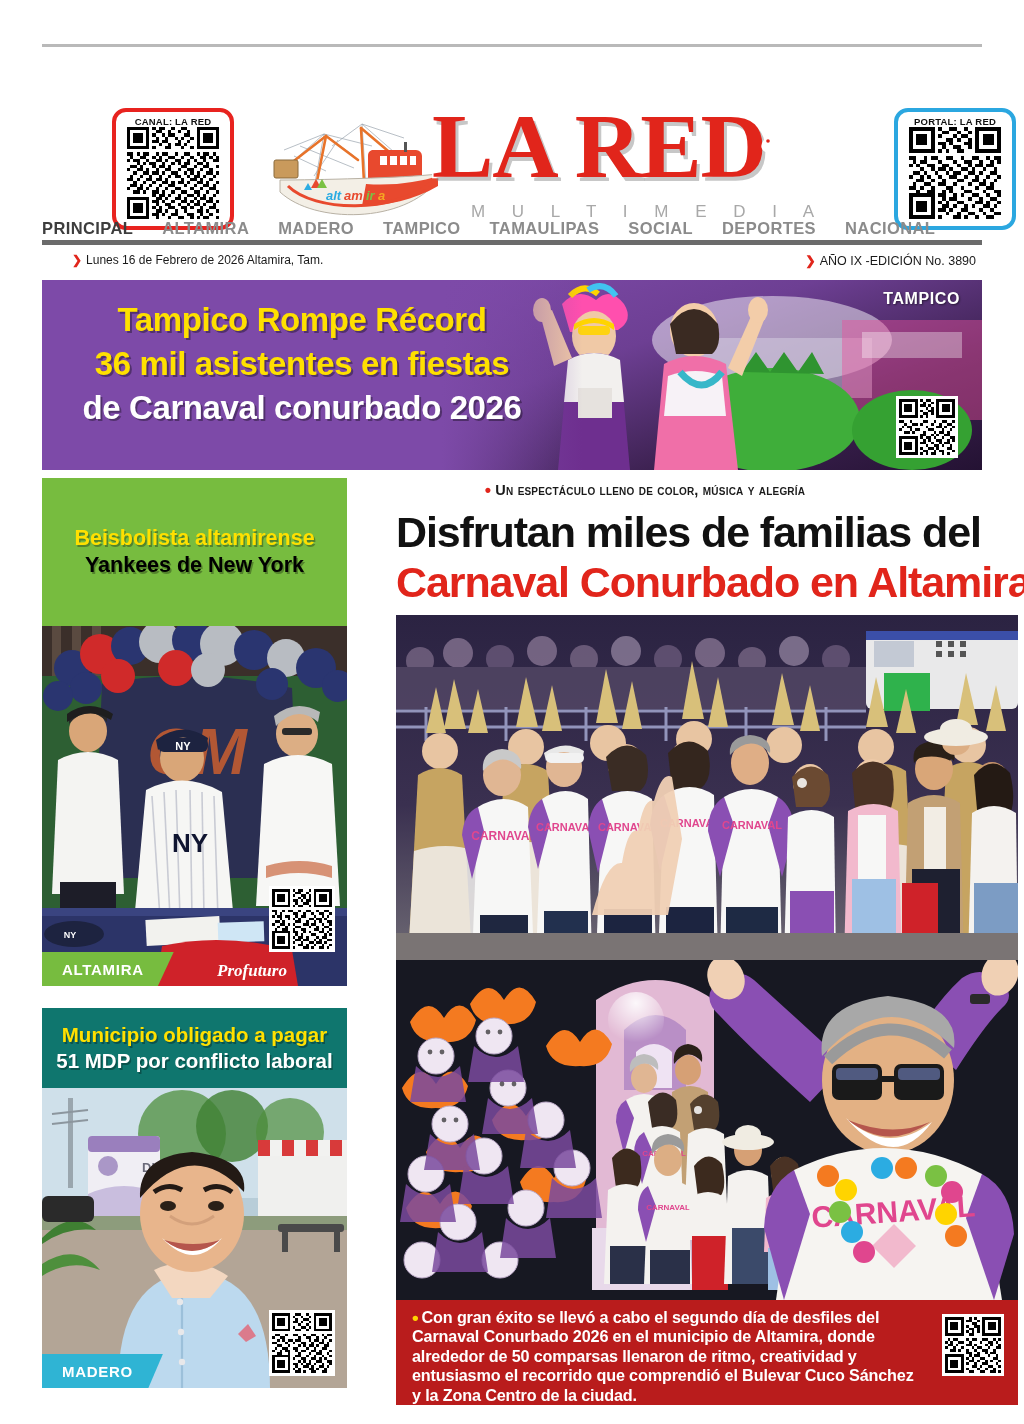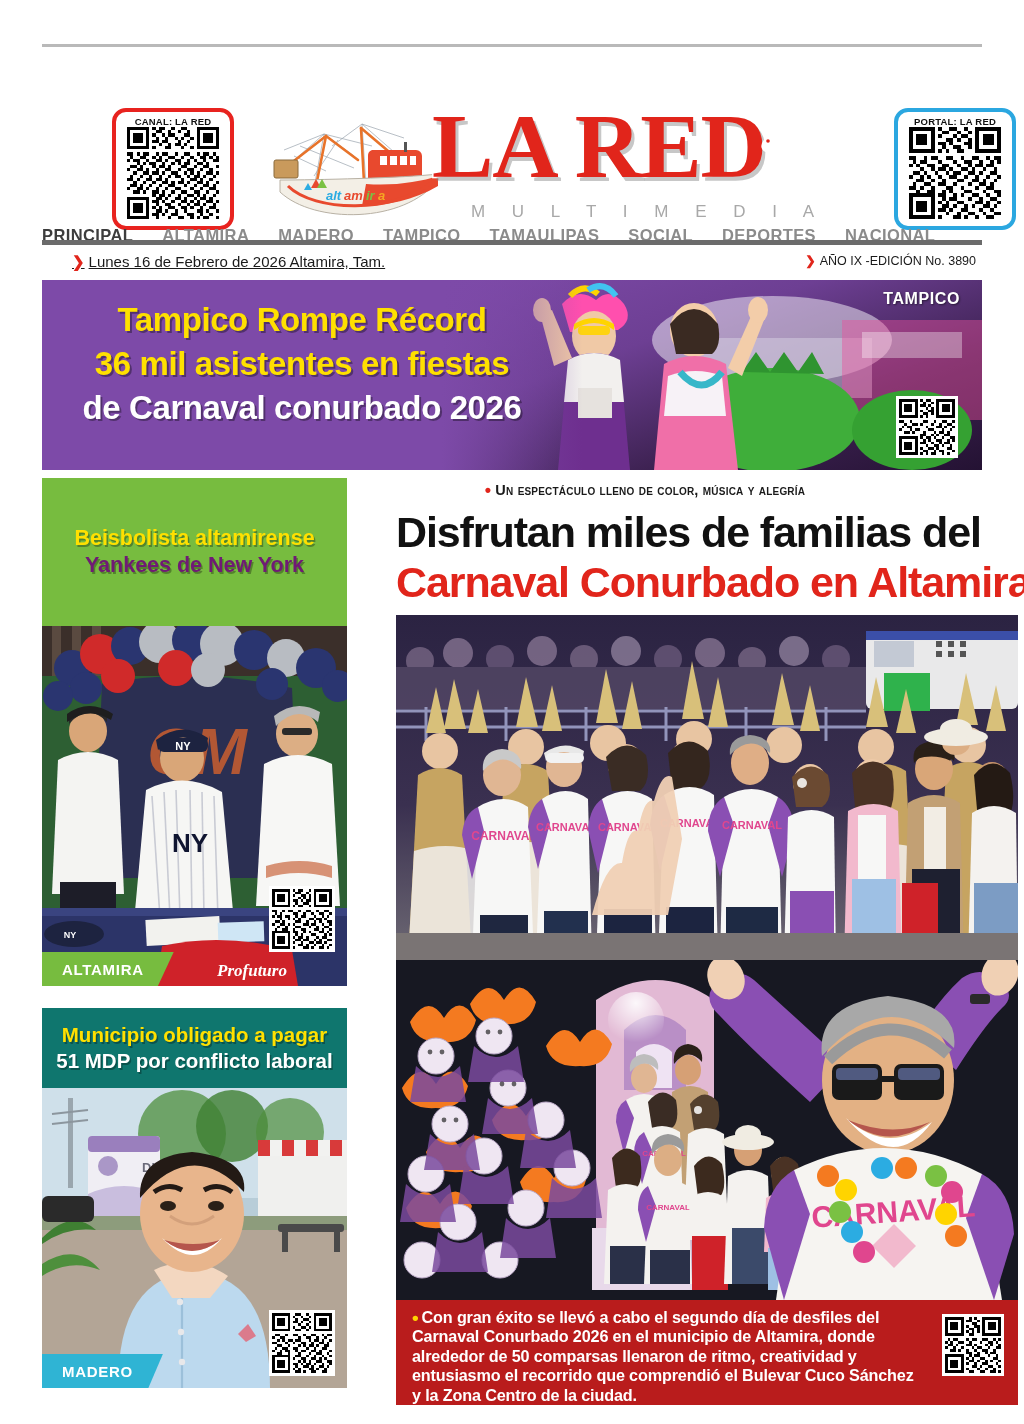--- a/index.html
+++ b/index.html
@@ -43,34 +43,34 @@
     white-space:nowrap;
   }
   .logo-sub{
     margin-top:10px;
     font-size:17px;letter-spacing:11px;color:#a8a8a8;font-weight:normal;
     text-align:center;padding-left:12px;
   }
   .boat{position:absolute;left:212px;top:72px;width:185px;height:112px;}
 
   .nav{
-    position:absolute;left:42px;top:220px;width:940px;height:30px;
+    position:absolute;left:42px;top:213px;width:940px;height:30px;
     display:flex;align-items:center;
   }
   .nav .item{
     font-size:16.5px;font-weight:bold;color:#8b8b8b;letter-spacing:.4px;
     margin-right:29px;white-space:nowrap;
   }
   .nav .item.active{color:#3d3d3d;}
   .rule-nav{position:absolute;left:42px;top:240px;width:940px;height:5px;background:#6b6b6b;}
 
   
   .dateline{position:absolute;left:42px;top:250px;width:940px;height:26px;}
-  .dl-left{position:absolute;left:30px;top:3px;font-size:15px;color:#1a1a1a;
-    font-family:"Liberation Sans", sans-serif;white-space:nowrap;text-decoration:underline;}
+  .dl-left{position:absolute;left:30px;top:3px;font-size:12px;color:#1a1a1a;
+    font-family:"Liberation Sans", sans-serif;white-space:nowrap;}
   .dl-right{position:absolute;right:6px;top:3px;font-size:12.5px;color:#1a1a1a;white-space:nowrap;}
   .chev{color:#e1251b;font-weight:bold;margin-right:4px;}
 
   
   .banner{position:absolute;left:42px;top:280px;width:940px;height:190px;background:#7d4aa8;overflow:hidden;}
   .banner-photo{position:absolute;right:0;top:0;width:540px;height:190px;overflow:hidden;}
   .banner-headline{position:absolute;left:0;top:18px;width:520px;text-align:center;z-index:4;}
   .bh-line{
     font-family:"Liberation Sans", sans-serif;font-weight:bold;
     font-size:33px;line-height:44px;letter-spacing:-.4px;
@@ -86,21 +86,21 @@
   }
   .banner-qr{position:absolute;right:24px;bottom:12px;width:62px;height:62px;background:#fff;padding:3px;box-sizing:border-box;z-index:6;}
 
   
   .col-left{position:absolute;left:42px;top:478px;width:305px;}
 
   .box-green{width:305px;height:148px;background:#77bc3f;display:flex;align-items:center;justify-content:center;}
   .box-green .inner{text-align:center;padding:0 10px;}
   .gl{font-weight:bold;font-size:21.5px;line-height:27px;text-shadow:1.5px 1.5px 0 rgba(0,0,0,.3);}
   .gl.y{color:#ffe000;}
-  .gl.w{color:#701a75;}
+  .gl.w{color:#000000;}
 
   .photo-left1{position:relative;width:305px;height:360px;overflow:hidden;}
   .photo-left2{position:relative;width:305px;height:300px;overflow:hidden;}
 
   .box-cyan{width:305px;height:80px;background:#0f766e;display:flex;align-items:center;justify-content:center;margin-top:22px;}
   .box-cyan .inner{text-align:center;padding:0 8px;}
   .cl{font-weight:bold;font-size:20.5px;line-height:26px;text-shadow:1.5px 1.5px 0 rgba(0,0,0,.3);}
   .cl.y{color:#ffe000;}
   .cl.w{color:#ffffff;}
 

